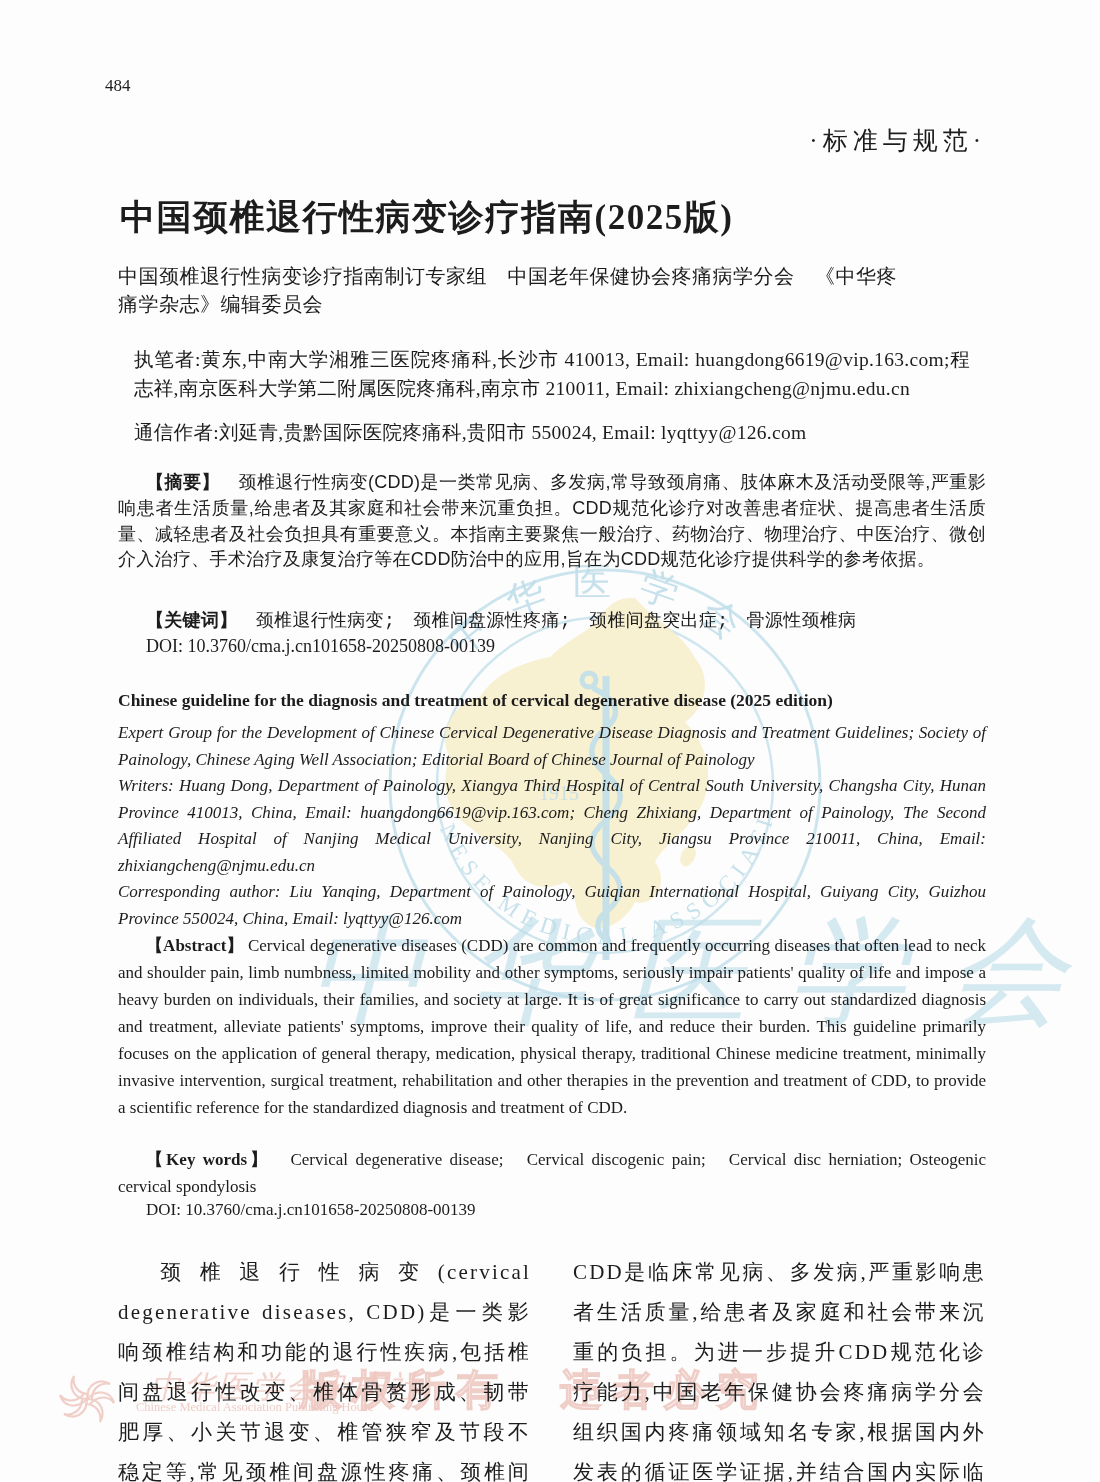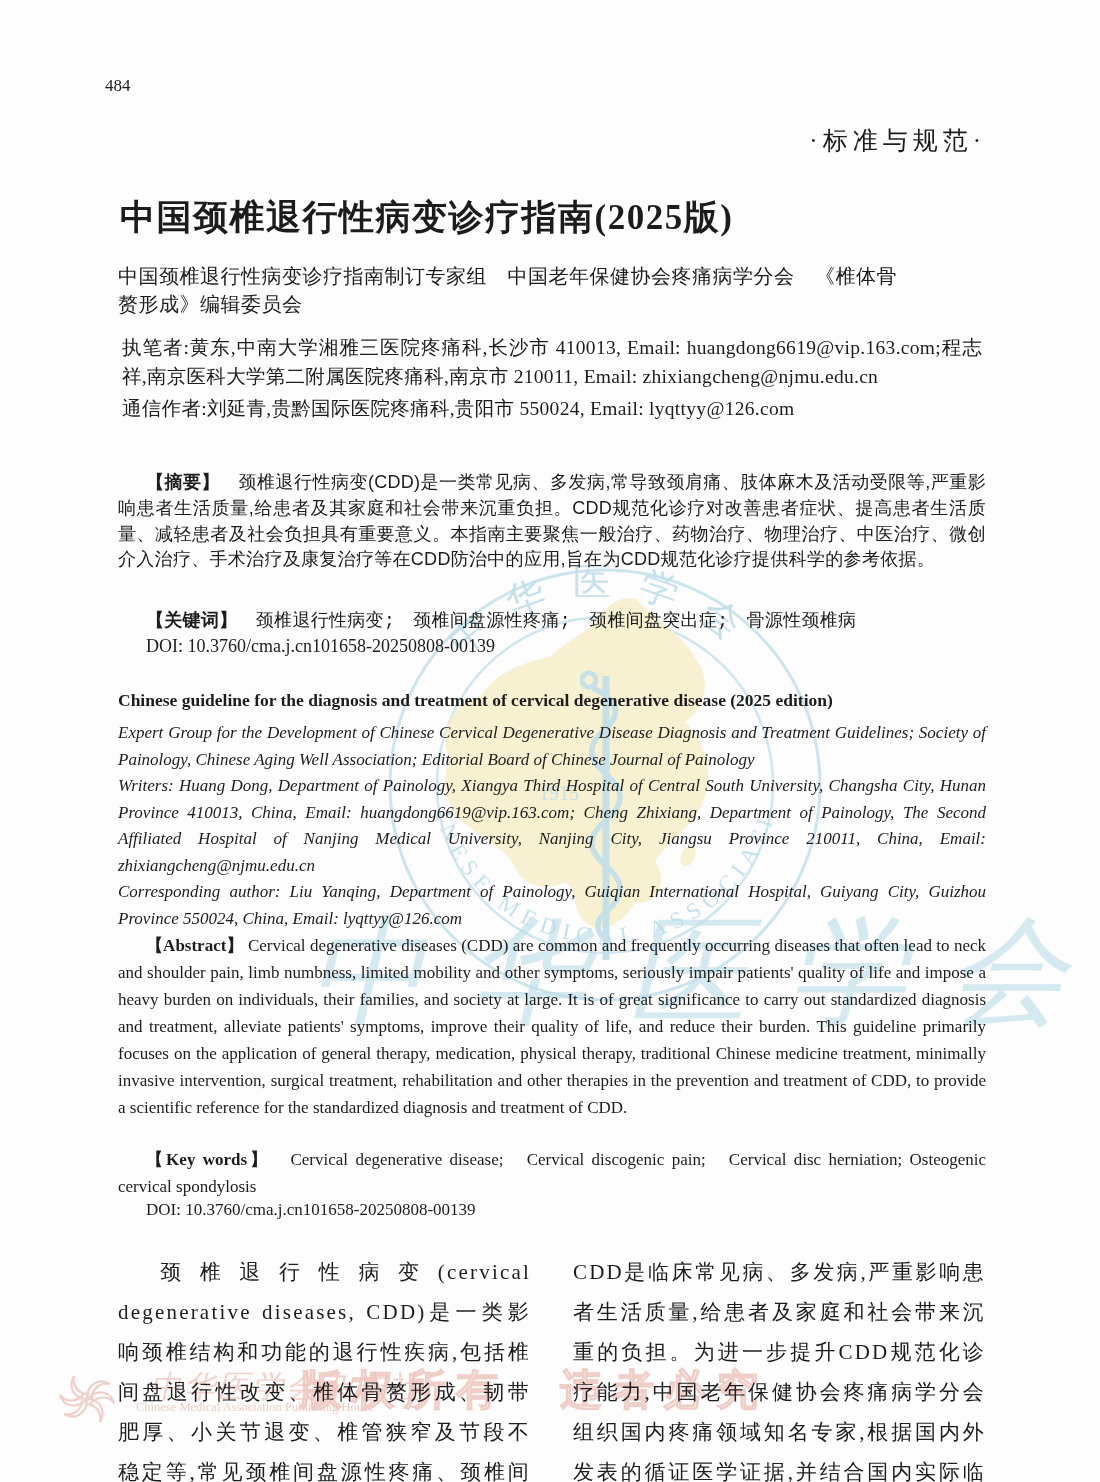--- a/index.html
+++ b/index.html
@@ -52,21 +52,21 @@
   }
   .author-group{
     top:262px;left:118px;width:782px;
     font-size:20px;line-height:28px;letter-spacing:.5px;
   }
   .writers-block{
     top:330px;left:118px;width:868px;
     font-size:19.5px;line-height:28.5px;letter-spacing:.3px;
     word-break:break-all;text-align:justify;
   }
-  .writers-block p{margin:4px;}
+  .writers-block p{margin:16px;}
   .abstract-zh{
     top:470px;left:118px;width:868px;
     font-family:"Liberation Sans","DejaVu Sans",sans-serif;
     font-size:18px;line-height:25.8px;text-align:justify;text-indent:28px;
     letter-spacing:.3px;
   }
   .kw-zh{
     top:608px;left:118px;width:868px;
     font-family:Liberation Mono, monospace;
     font-size:18px;text-indent:28px;letter-spacing:.3px;
@@ -168,21 +168,21 @@
   <div class="content">
 
     <div class="abs hdr-row">
       <span class="page-num">484</span>
     </div>
 
     <div class="abs section-label">·标准与规范·</div>
 
     <h1 class="abs article-title" style="margin:2px;">中国颈椎退行性病变诊疗指南(2025版)</h1>
 
-    <div class="abs author-group">中国颈椎退行性病变诊疗指南制订专家组　中国老年保健协会疼痛病学分会　《椎体骨赘形成》编辑委员会</div>
+    <div class="abs author-group">中国颈椎退行性病变诊疗指南制订专家组　中国老年保健协会疼痛病学分会　《中华疼痛学杂志》编辑委员会</div>
 
     <div class="abs writers-block">
       <p>执笔者:黄东,中南大学湘雅三医院疼痛科,长沙市 410013, Email: huangdong6619@vip.163.com;程志祥,南京医科大学第二附属医院疼痛科,南京市 210011, Email: zhixiangcheng@njmu.edu.cn</p>
       <p>通信作者:刘延青,贵黔国际医院疼痛科,贵阳市 550024, Email: lyqttyy@126.com</p>
     </div>
 
     <div class="abs abstract-zh">
       <span class="bold">【摘要】</span><span>　颈椎退行性病变(CDD)是一类常见病、多发病,常导致颈肩痛、肢体麻木及活动受限等,严重影响患者生活质量,给患者及其家庭和社会带来沉重负担。CDD规范化诊疗对改善患者症状、提高患者生活质量、减轻患者及社会负担具有重要意义。本指南主要聚焦一般治疗、药物治疗、物理治疗、中医治疗、微创介入治疗、手术治疗及康复治疗等在CDD防治中的应用,旨在为CDD规范化诊疗提供科学的参考依据。</span>
     </div>
 

